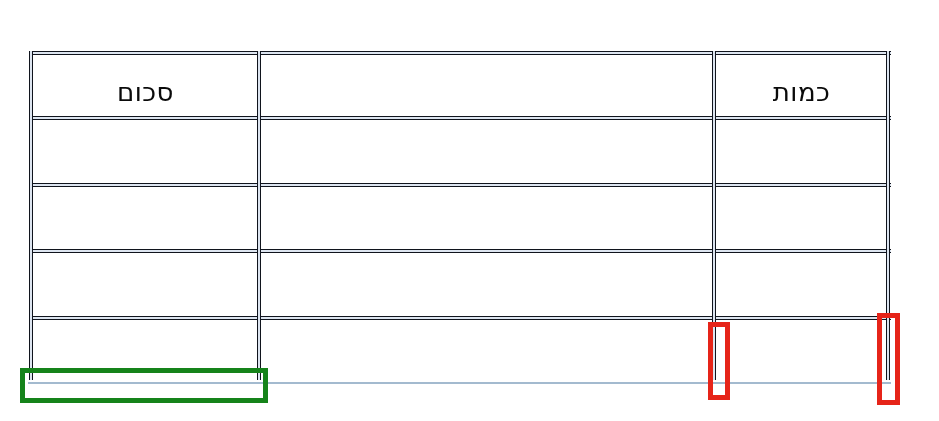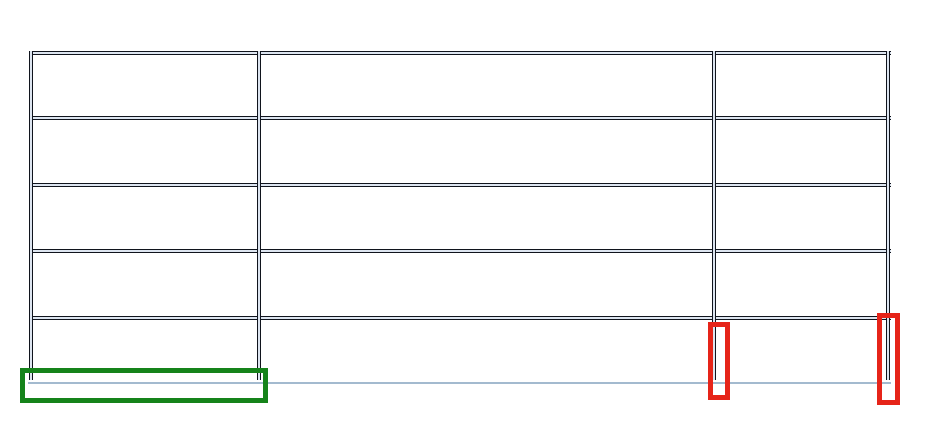--- a/index.html
+++ b/index.html
@@ -65,20 +65,22 @@
   <div class="hline" style="top:249px"></div>
   <div class="hline" style="top:316px"></div>
 
   <div class="vline" style="left:29px"></div>
   <div class="vline" style="left:257px"></div>
   <div class="vline" style="left:712px"></div>
   <div class="vline" style="left:886px"></div>
 
   <div class="faint-line"></div>
 
+  <div class="header-cell" style="left:34px;width:223px">סכום</div>
+  <div class="header-cell" style="left:717px;width:169px">כמות</div>
 
   <div class="body-cell" style="left:34px;top:121px;width:223px;height:62px"></div>
   <div class="body-cell" style="left:262px;top:121px;width:450px;height:62px"></div>
   <div class="body-cell" style="left:717px;top:121px;width:169px;height:62px"></div>
 
   <div class="body-cell" style="left:34px;top:188px;width:223px;height:61px"></div>
   <div class="body-cell" style="left:262px;top:188px;width:450px;height:61px"></div>
   <div class="body-cell" style="left:717px;top:188px;width:169px;height:61px"></div>
 
   <div class="body-cell" style="left:34px;top:254px;width:223px;height:62px"></div>

